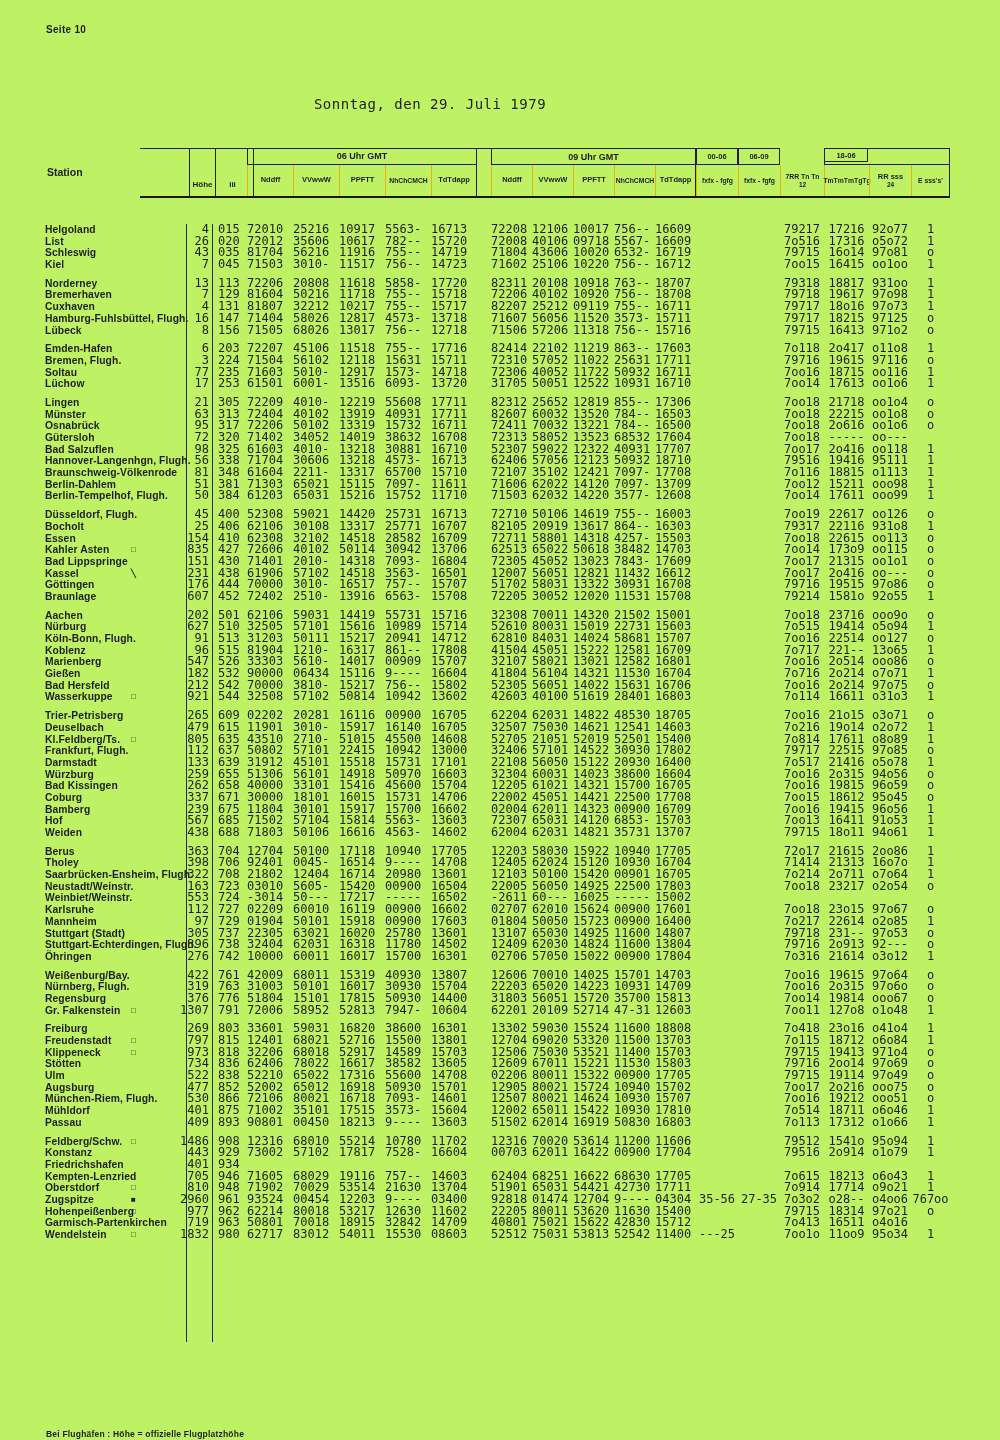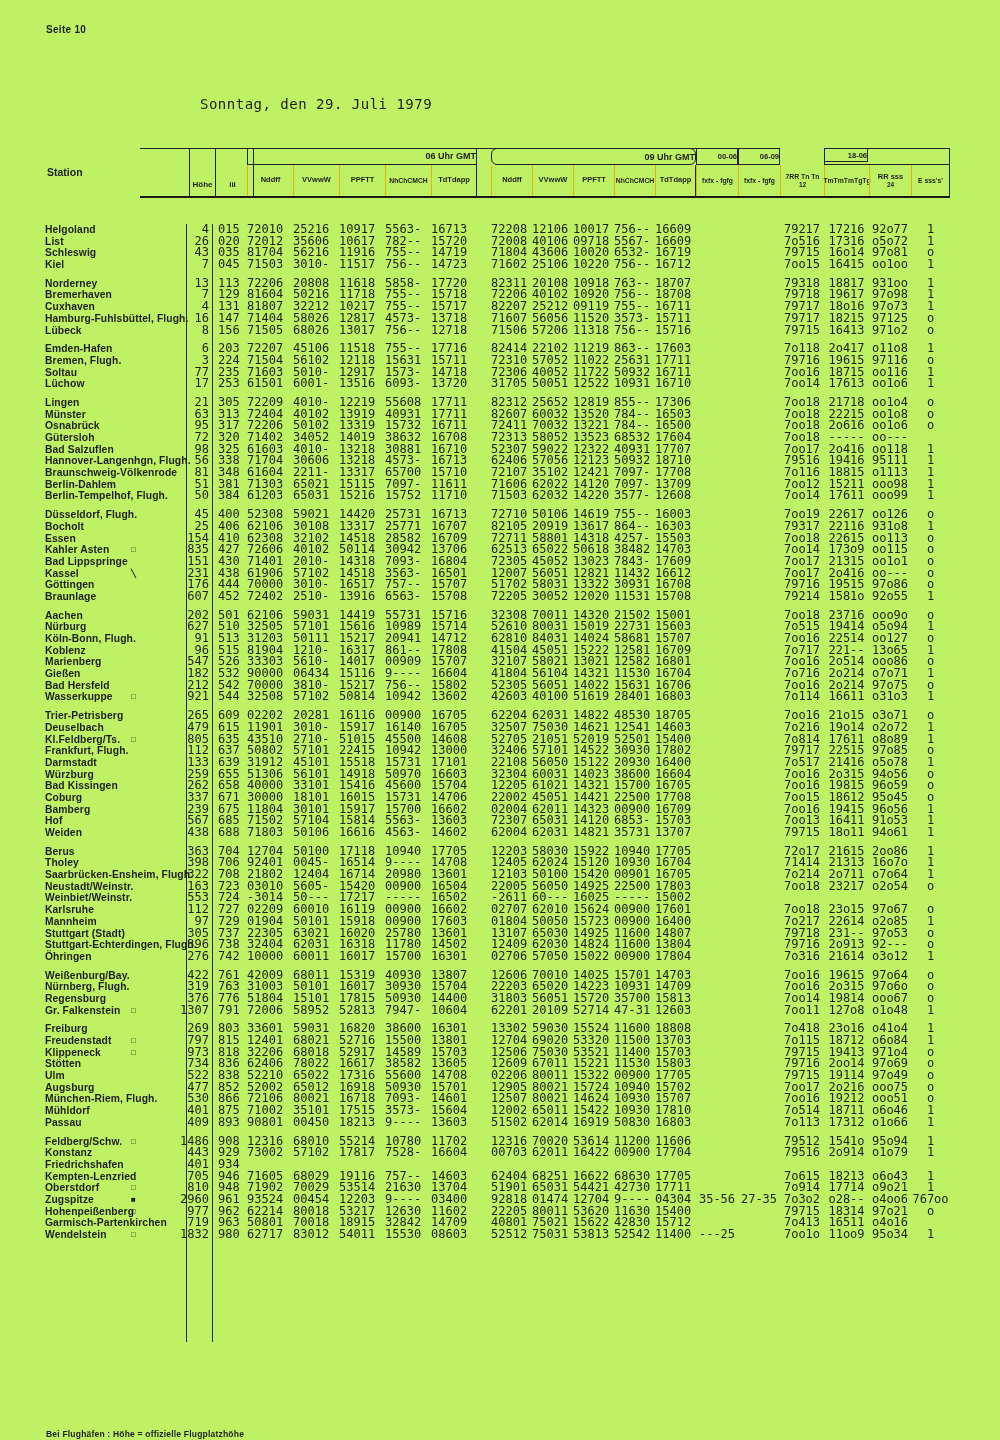--- a/index.html
+++ b/index.html
@@ -1,27 +1,27 @@
 <!DOCTYPE html>
 <html><head>
 <meta charset="utf-8">
 <style>
   html,body{margin:0;padding:0;background:#e8e6e0;}
   .page{position:relative;width:1000px;height:1440px;background:#bef264;color:#1e1e1e;overflow:hidden;
         font-family:"DejaVu Sans Mono",monospace;}
   .seite{position:absolute;left:46px;top:24px;font-family:"Liberation Sans",sans-serif;
          font-weight:bold;font-size:10px;letter-spacing:.3px;}
-  .title{position:absolute;left:200px;top:96px;width:460px;
+  .title{position:absolute;left:200px;top:96px;width:460px;text-align:center;
          font-size:14px;letter-spacing:.5px;}
   .tbl{position:absolute;left:45px;top:148px;width:905px;}
   
   .thead{position:relative;height:50px;}
   .hl{position:absolute;border-top:1.5px solid #222;}
   .hbx{position:absolute;box-sizing:border-box;border:1px solid #222;display:flex;
-       align-items:center;justify-content:flex-end;font-family:"Liberation Sans",sans-serif;
+       align-items:center;justify-content:center;font-family:"Liberation Sans",sans-serif;
        font-weight:bold;font-size:9px;}
   .lbx{position:absolute;box-sizing:border-box;border-left:1px solid #eab308;display:flex;
        flex-direction:column;align-items:center;justify-content:center;
        font-family:"Liberation Sans",sans-serif;font-weight:bold;font-size:7.5px;
        text-align:center;line-height:1.1;}
   .lbx .sub{font-size:6.5px;}
   .station-h{position:absolute;left:2px;top:18px;font-family:"Liberation Sans",sans-serif;
              font-weight:bold;font-size:10.5px;}
   .vcell{position:absolute;top:0;height:50px;box-sizing:border-box;border-left:1px solid #222;
          border-right:1px solid #222;display:flex;align-items:flex-end;justify-content:center;
@@ -66,21 +66,21 @@
       <div class="vcell" style="left:144px;width:27px;">
           <span>Höhe</span>
         </div>
       <div class="vcell" style="left:167px;width:42px;border-left:none;">
           <span>iii</span>
         </div>
 
       <div class="hbx" style="left:202px;width:230px;top:0;height:17px;border-top:none;">
           <span>06 Uhr GMT</span>
         </div>
-      <div class="hbx" style="left:446px;width:205px;top:0;height:17px;border-radius:6px;">
+      <div class="hbx" style="left:446px;width:205px;top:0;height:17px;">
           <span>09 Uhr GMT</span>
         </div>
       <div class="hbx" style="left:651px;width:42px;top:0;height:17px;font-size:7.5px;">
           <span>00-06</span>
         </div>
       <div class="hbx" style="left:693px;width:42px;top:0;height:17px;font-size:7.5px;">
           <span>06-09</span>
         </div>
       <div class="hbx" style="left:735px;width:44px;top:0;height:14px;font-size:7.5px;margin-left:44px;">
           <span>18-06</span>

